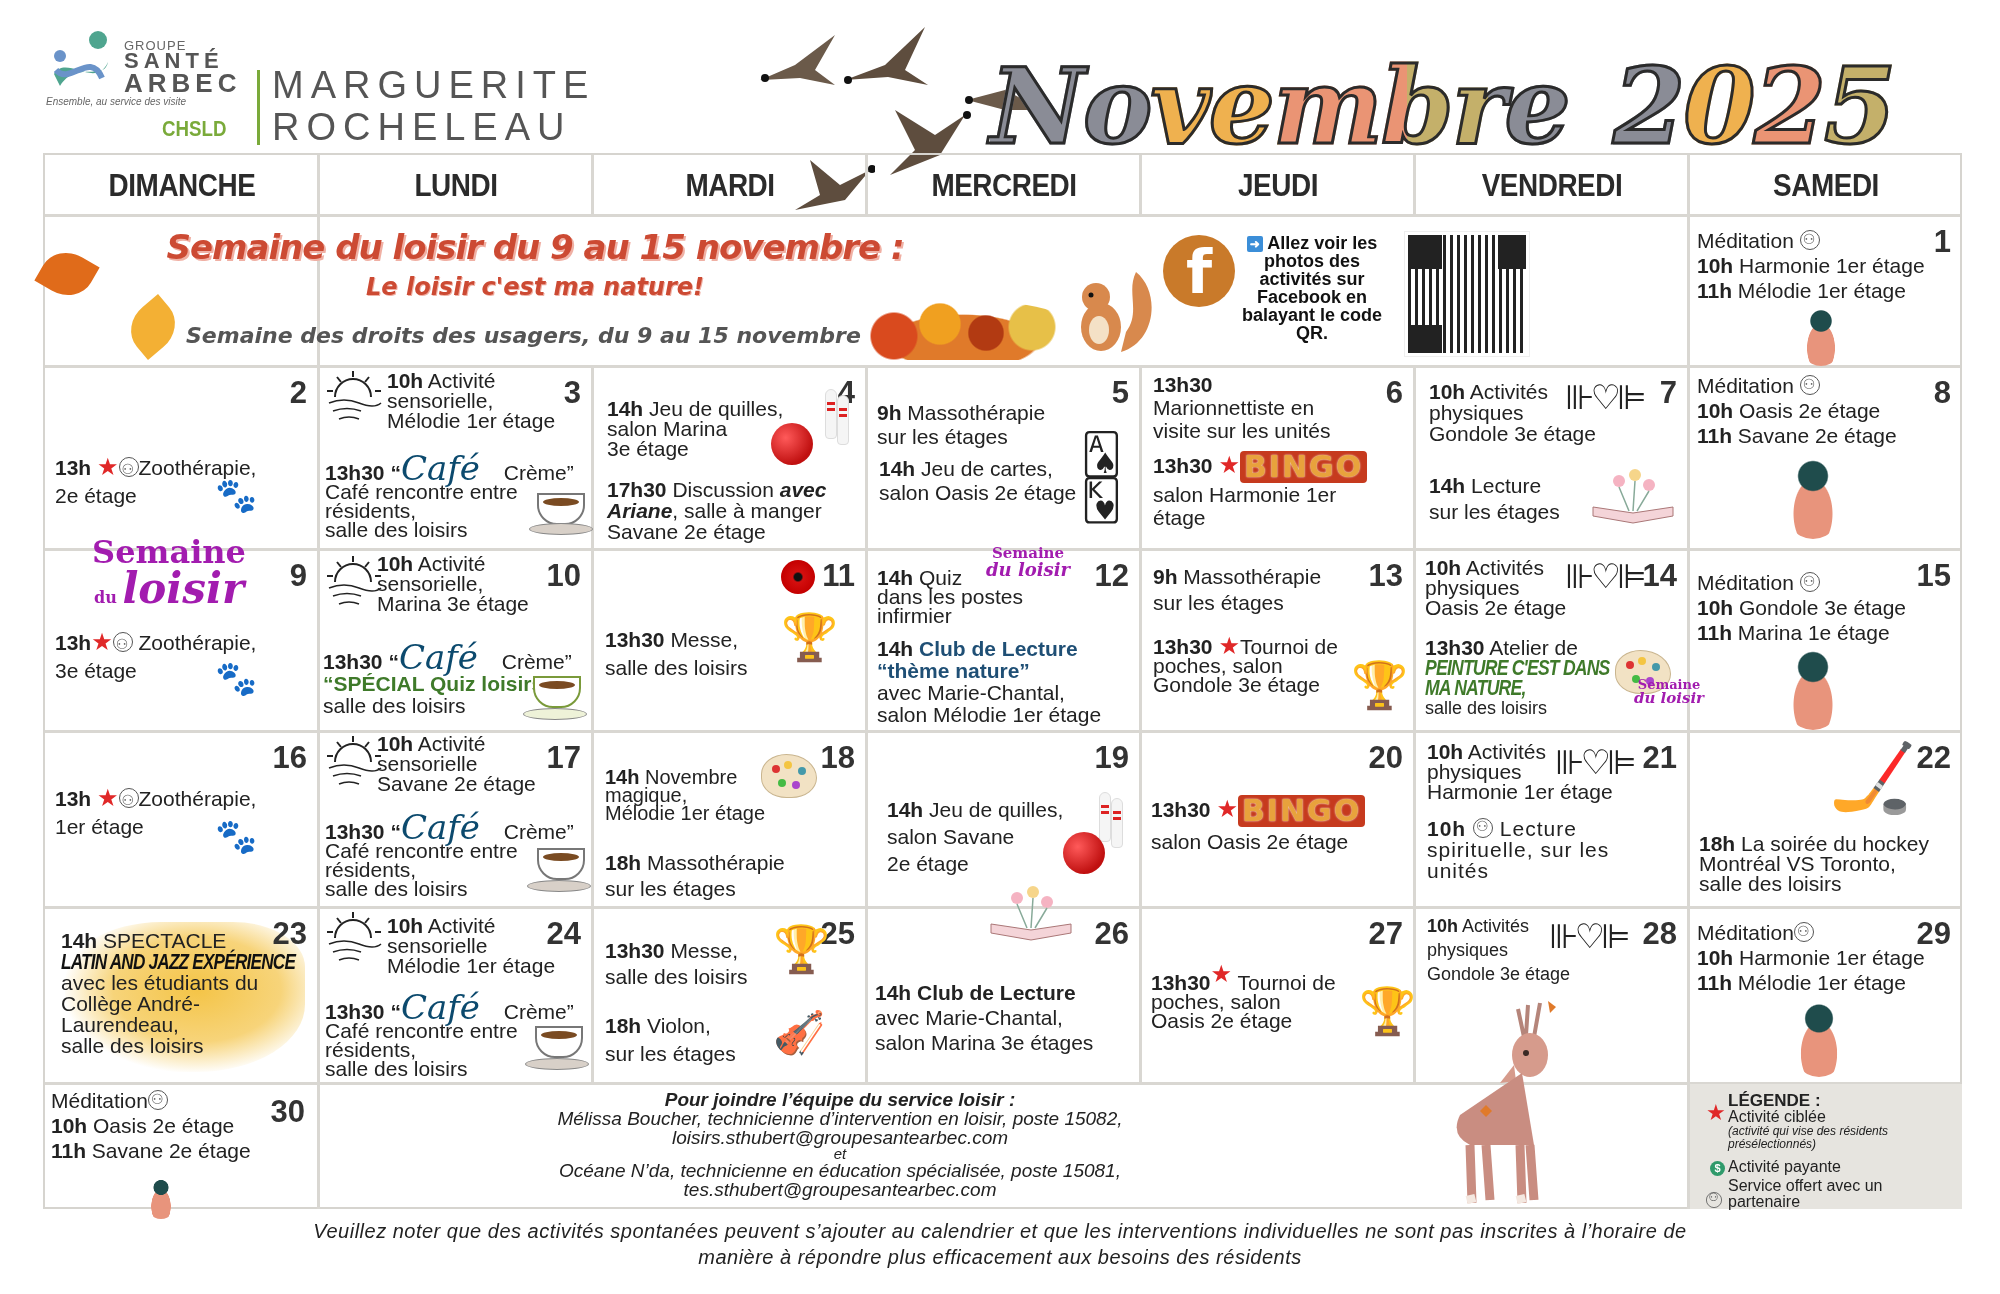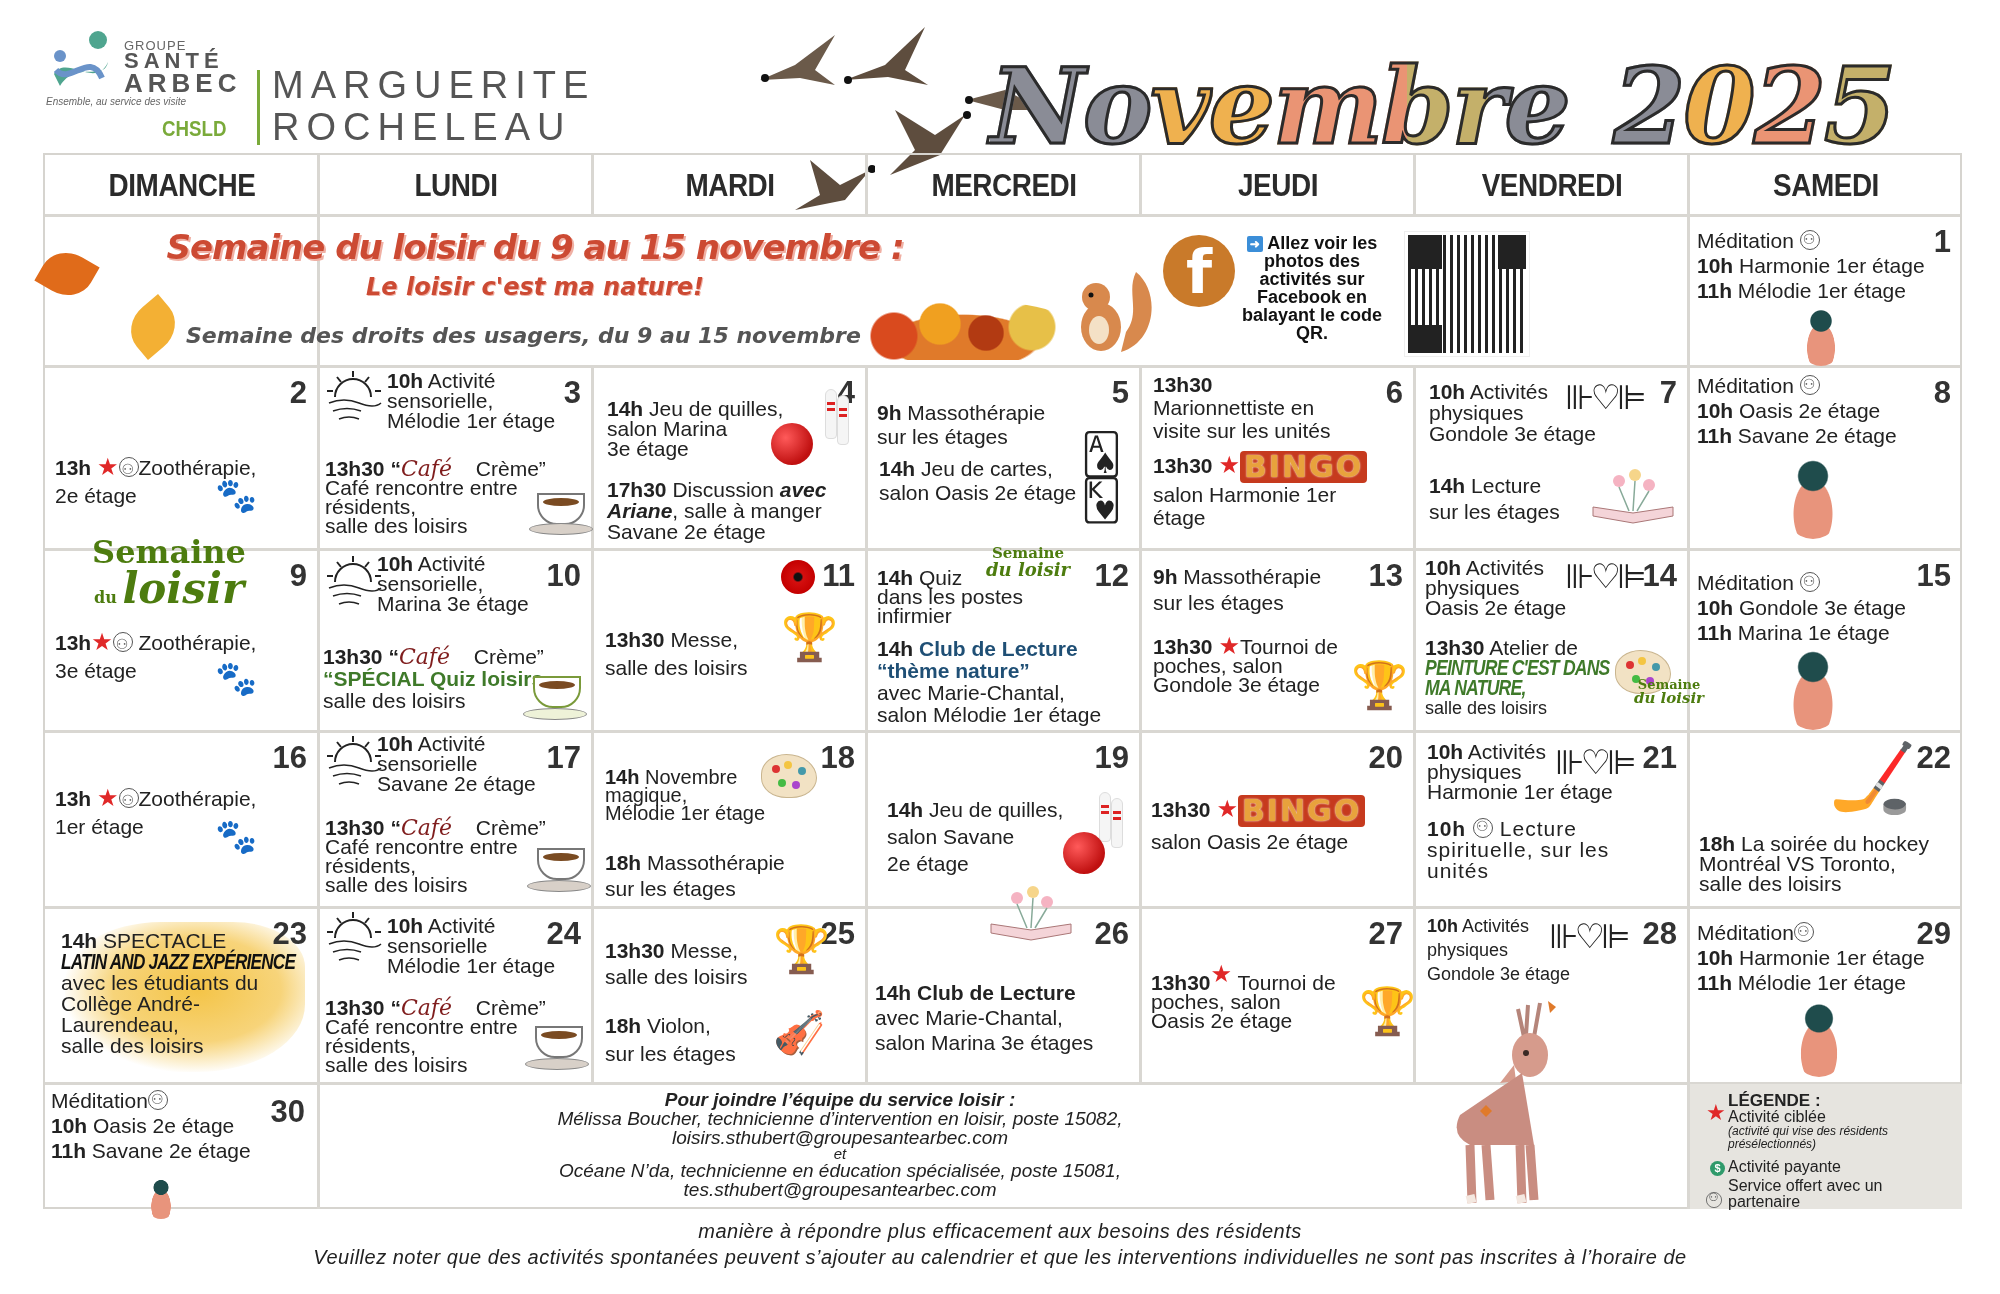--- a/index.html
+++ b/index.html
@@ -45,21 +45,21 @@
 
   
   .ico { position: absolute; }
   .paw { font-size: 34px; color: #111; }
   .bowl { width: 42px; height: 42px; border-radius: 50%; background: radial-gradient(circle at 35% 35%, #ff5a5a, #c01010 70%); }
   .pin { width: 12px; height: 50px; background: #f5f5f5; border-radius: 6px 6px 4px 4px; border: 1px solid #ddd; }
   .pin::before { content: ""; position: absolute; left: 1px; right: 1px; top: 12px; height: 3px; background: #d22; box-shadow: 0 6px 0 #d22; }
   .cup { width: 48px; height: 32px; background: #fff; border: 2px solid #777; border-radius: 0 0 20px 20px; }
   .cup::before { content: ""; position: absolute; left: 4px; right: 4px; top: 3px; height: 8px; background: #7a4b22; border-radius: 50%; }
   .saucer { width: 64px; height: 12px; border-radius: 50%; background: #d8d0c8; border: 1px solid #888; }
-  .cafe-script { font-family: "DejaVu Serif", serif; font-style: italic; font-size: 22px; color: #7f1d1d; }
+  .cafe-script { font-family: "DejaVu Serif", serif; font-style: italic; font-size: 34px; color: #0c4a6e; }
   .sun { width: 58px; height: 56px; }
   .poppy { width: 34px; height: 34px; border-radius: 50%; background: radial-gradient(circle, #111 15%, #d40f0f 22%, #c40000 70%); }
   .chalice { font-size: 46px; color: #b57c14; }
   .trophy { font-size: 46px; color: #d8a31a; }
   .heart { font-size: 34px; color: #222; letter-spacing: -4px; }
   .meditate { width: 48px; height: 60px; border-radius: 40% 40% 50% 50%; background: radial-gradient(circle at 50% 25%, #1f4c4c 20%, transparent 22%), radial-gradient(ellipse at 50% 70%, #e8947c 40%, transparent 42%); }
   .book { width: 88px; height: 70px; }
   .palette { width: 56px; height: 44px; border-radius: 50% 60% 50% 50%; background: #f2e2c4; border: 1px solid #c9b58f; }
   .palette::after { content: ""; position: absolute; left: 10px; top: 10px; width: 8px; height: 8px; border-radius: 50%; background: #d33; box-shadow: 12px -4px 0 #f4c542, 26px 2px 0 #49a, 6px 14px 0 #4b4, 20px 16px 0 #a4c; }
   .cards { font-size: 40px; color: #222; }
@@ -87,21 +87,21 @@
 
   .footer-contact { position: absolute; left: 320px; top: 1090px; width: 1040px; text-align: center; font-size: 19px; line-height: 19px; color: #222; font-style: italic; }
   .footer-contact .hd { font-weight: bold; }
   .legend { position: absolute; left: 1690px; top: 1084px; width: 272px; height: 125px; background: #e6e4df; padding: 8px 0 0 38px; }
   .legend .ttl { font-weight: bold; font-size: 17px; line-height: 17px; }
   .legend .row { font-size: 16px; line-height: 16px; position: relative; }
   .legend .note { font-size: 12px; line-height: 13px; font-style: italic; }
   .legend .dollar { display: inline-block; width: 15px; height: 15px; border-radius: 50%; background: #2f9a6b; color: #fff; font-size: 11px; line-height: 15px; text-align: center; font-weight: bold; margin-left: -18px; margin-right: 3px; }
   .disclaimer { position: absolute; left: 0; top: 1218px; width: 2000px; text-align: center; font-size: 20px; line-height: 26px; font-style: italic; color: #222; letter-spacing: 0.5px; }
 
-  .semaine-logo { position: absolute; font-family: "DejaVu Serif", serif; font-weight: bold; color: #4d7c0f; text-align: center; line-height: 1; }
+  .semaine-logo { position: absolute; font-family: "DejaVu Serif", serif; font-weight: bold; color: #a21caf; text-align: center; line-height: 1; }
   .deer { position: absolute; left: 1430px; top: 995px; width: 150px; height: 210px; }
 </style>
 </head>
 <body>
 
 <div class="logo">
   <svg class="logo-mark" viewBox="0 0 70 70">
     <circle cx="52" cy="10" r="9" fill="#4fa58f"></circle>
     <circle cx="14" cy="26" r="6" fill="#6a93c9"></circle>
     <path d="M8 44 C 20 24, 50 60, 62 32 C 58 52, 30 30, 14 56 Z" fill="#4fa58f"></path>
@@ -635,15 +635,15 @@
 
 <div class="legend">
   <div class="ttl">LÉGENDE :</div>
   <div class="row"><span class="star" style="position:absolute;left:-22px;top:-4px;font-size:22px">★</span><span>Activité ciblée</span></div>
   <div class="note">(activité qui vise des résidents présélectionnés)</div>
   <div class="row" style="margin-top:8px"><span class="dollar">$</span><span>Activité payante</span></div>
   <div class="row" style="margin-top:2px;width:220px"><span class="partner" style="position:absolute;left:-24px;top:12px;transform:scale(0.8)"></span><span>Service offert avec un partenaire</span></div>
 </div>
 
 <div class="disclaimer">
+  <div>Veuillez noter que des activités spontanées peuvent s’ajouter au calendrier et que les interventions individuelles ne sont pas inscrites à l’horaire de</div>
   <div>manière à répondre plus efficacement aux besoins des résidents</div>
-  <div>Veuillez noter que des activités spontanées peuvent s’ajouter au calendrier et que les interventions individuelles ne sont pas inscrites à l’horaire de</div>
 </div>
 
 </body></html>

